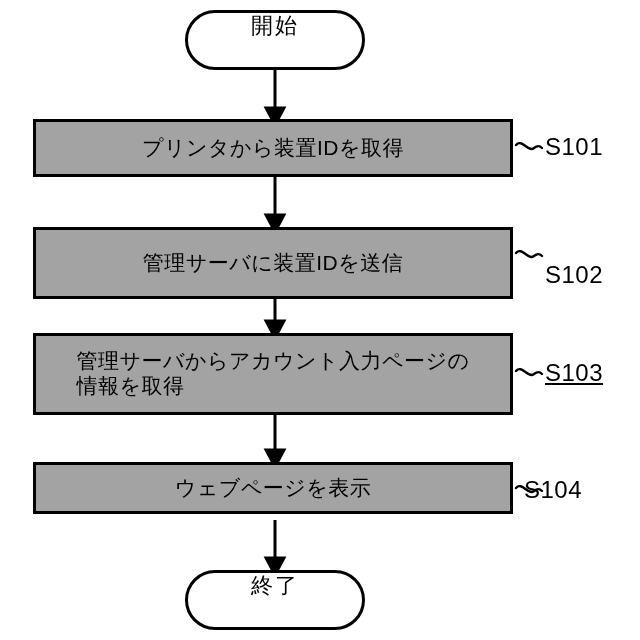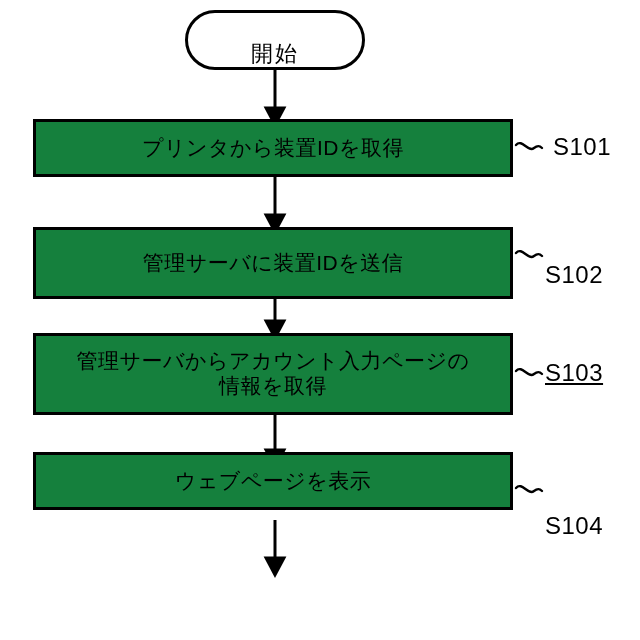--- a/index.html
+++ b/index.html
@@ -24,32 +24,31 @@
     height: 640px;
   }
   
   .terminal {
     position: absolute;
     box-sizing: border-box;
     border: 3px solid #000000;
     background: #ffffff;
     border-radius: 999px;
     display: flex;
-    align-items: flex-end;
+    align-items: flex-start;
     justify-content: center;
   }
   .process {
     position: absolute;
     box-sizing: border-box;
     border: 3px solid #000000;
-    background: #15803d;
+    background: #a3a3a3;
     display: flex;
     align-items: center;
     justify-content: center;
-    text-align: center;
   }
   .node-label {
     color: #000000;
     font-size: 21px;
     line-height: 1.18;
     letter-spacing: 0.5px;
     white-space: pre-line;
     padding: 0 10px;
   }
   .terminal .node-label {
@@ -92,32 +91,35 @@
     <path d="M516,488 C522,481 528,496 534,491 C538,488 540,489 542,491" fill="none" stroke="#000000" stroke-width="2.4" stroke-linecap="round"></path>
   </svg>
 
   <div class="terminal" style="left:185px; top:10px; width:180px; height:60px;">
     <span class="node-label">開始</span>
   </div>
 
   <div class="process" style="left:33px; top:119px; width:480px; height:58px;">
     <span class="node-label">プリンタから装置IDを取得</span>
   </div>
-  <div class="step-ref" style="left:545px; top:133px;margin-left:8px;">S101</div>
+  <div class="step-ref" style="left:545px; top:133px;">S101</div>
 
   <div class="process" style="left:33px; top:227px; width:480px; height:72px;">
     <span class="node-label">管理サーバに装置IDを送信</span>
   </div>
   <div class="step-ref" style="left:545px; top:241px;margin-top:20px;">S102</div>
 
   <div class="process" style="left:33px; top:333px; width:480px; height:82px;">
     <span class="node-label">管理サーバからアカウント入力ページの
 情報を取得</span>
   </div>
   <div class="step-ref" style="left:545px; top:359px;text-decoration:underline;">S103</div>
 
-  <div class="process" style="left:33px; top:452px; width:480px; height:58px;">
+  <div class="process" style="left:33px; top:462px; width:480px; height:52px;">
     <span class="node-label">ウェブページを表示</span>
   </div>
-  <div class="step-ref" style="left:545px; top:476px;margin-top:36px;">S104</div>
+  <div class="step-ref" style="left:524px; top:476px;">S104</div>
 
+  <div class="terminal" style="left:185px; top:570px; width:180px; height:60px;">
+    <span class="node-label">終了</span>
+  </div>
 
 </div>
 
 </body></html>

